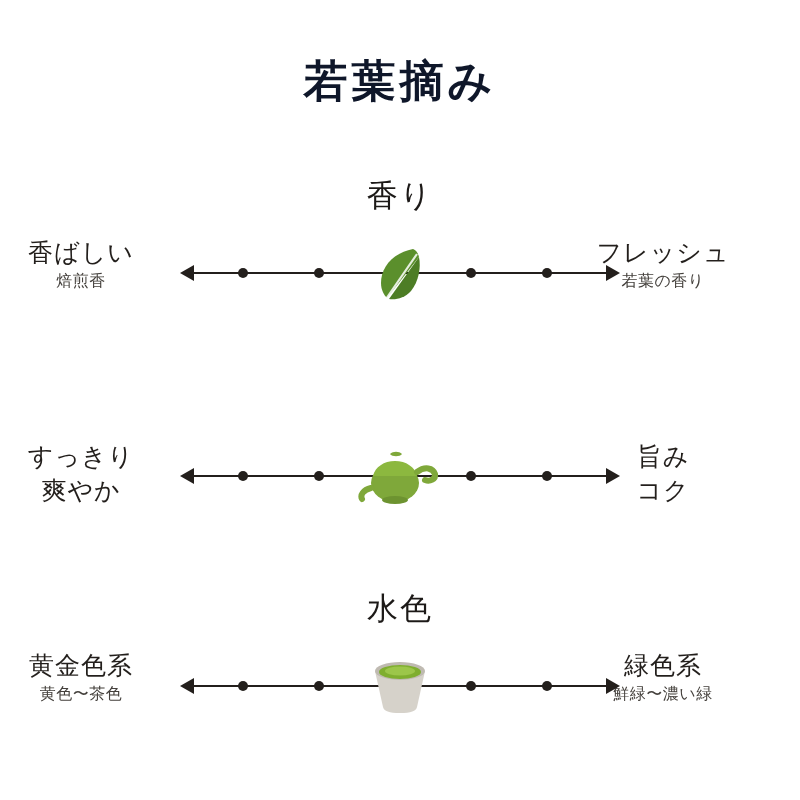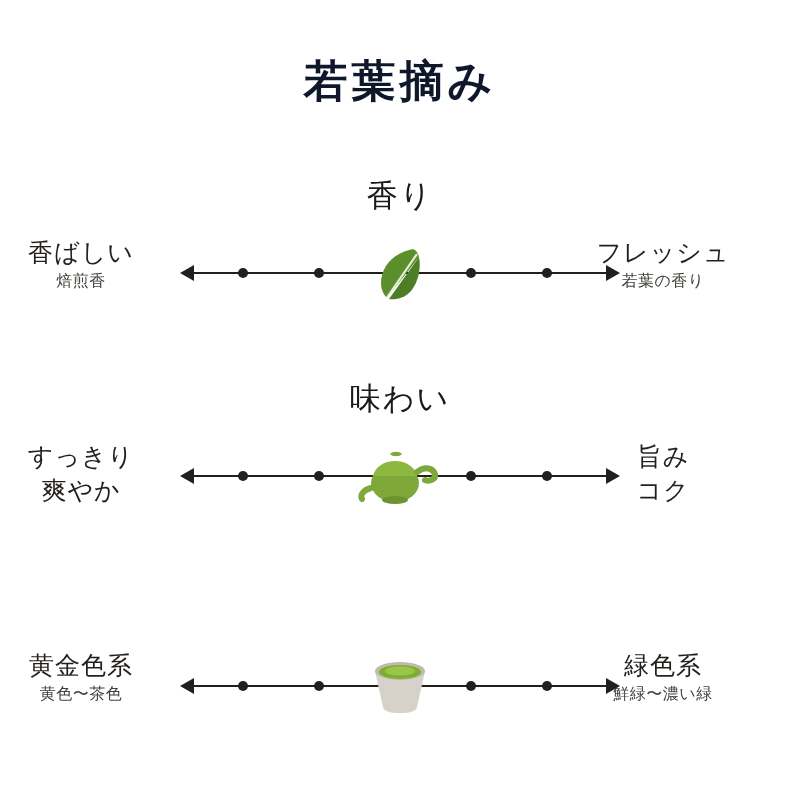--- a/index.html
+++ b/index.html
@@ -173,21 +173,20 @@
     <div class="center-icon">
       <svg width="74" height="74" viewBox="0 0 74 74" aria-hidden="true">
         <path d="M50 12 C30 16 18 30 18 46 C18 53 21 58 24 61 L56 20 C55 16 53 13 50 12 Z" fill="#5b8f2c"></path>
         <path d="M56 20 C58 30 56 44 48 54 C42 61 33 63 26 62 L56 20 Z" fill="#4d7d25"></path>
         <path d="M54 17 L23 62" stroke="#ffffff" stroke-width="2.2" fill="none" opacity="0.85"></path>
       </svg>
     </div>
   </div>
 
   <div class="axis-block block-2">
-    <div class="axis-heading">味わい</div>
 
     <div class="side left two-main">
       <div class="main">すっきり</div>
       <div class="main">爽やか</div>
     </div>
 
     <div class="side right two-main">
       <div class="main">旨み</div>
       <div class="main">コク</div>
     </div>
@@ -208,20 +207,21 @@
         <path d="M16 34 C18 25 27 19 38 19 C49 19 58 25 60 34 Z" fill="#8cb83f"></path>
         <path d="M33 12 C36 9 42 9 45 12 C43 15 35 15 33 12 Z" fill="#7fa83a"></path>
         <path d="M60 30 C68 24 76 26 78 32 C79 37 73 40 68 38" fill="none" stroke="#7fa83a" stroke-width="6" stroke-linecap="round"></path>
         <path d="M14 46 C6 48 3 53 5 57" fill="none" stroke="#7fa83a" stroke-width="6" stroke-linecap="round"></path>
         <ellipse cx="38" cy="58" rx="13" ry="4" fill="#6d9330"></ellipse>
       </svg>
     </div>
   </div>
 
   <div class="axis-block block-3">
+    <div class="axis-heading">水色</div>
 
     <div class="side left">
       <div class="main">黄金色系</div>
       <div class="sub">黄色〜茶色</div>
     </div>
 
     <div class="side right">
       <div class="main">緑色系</div>
       <div class="sub">鮮緑〜濃い緑</div>
     </div>

